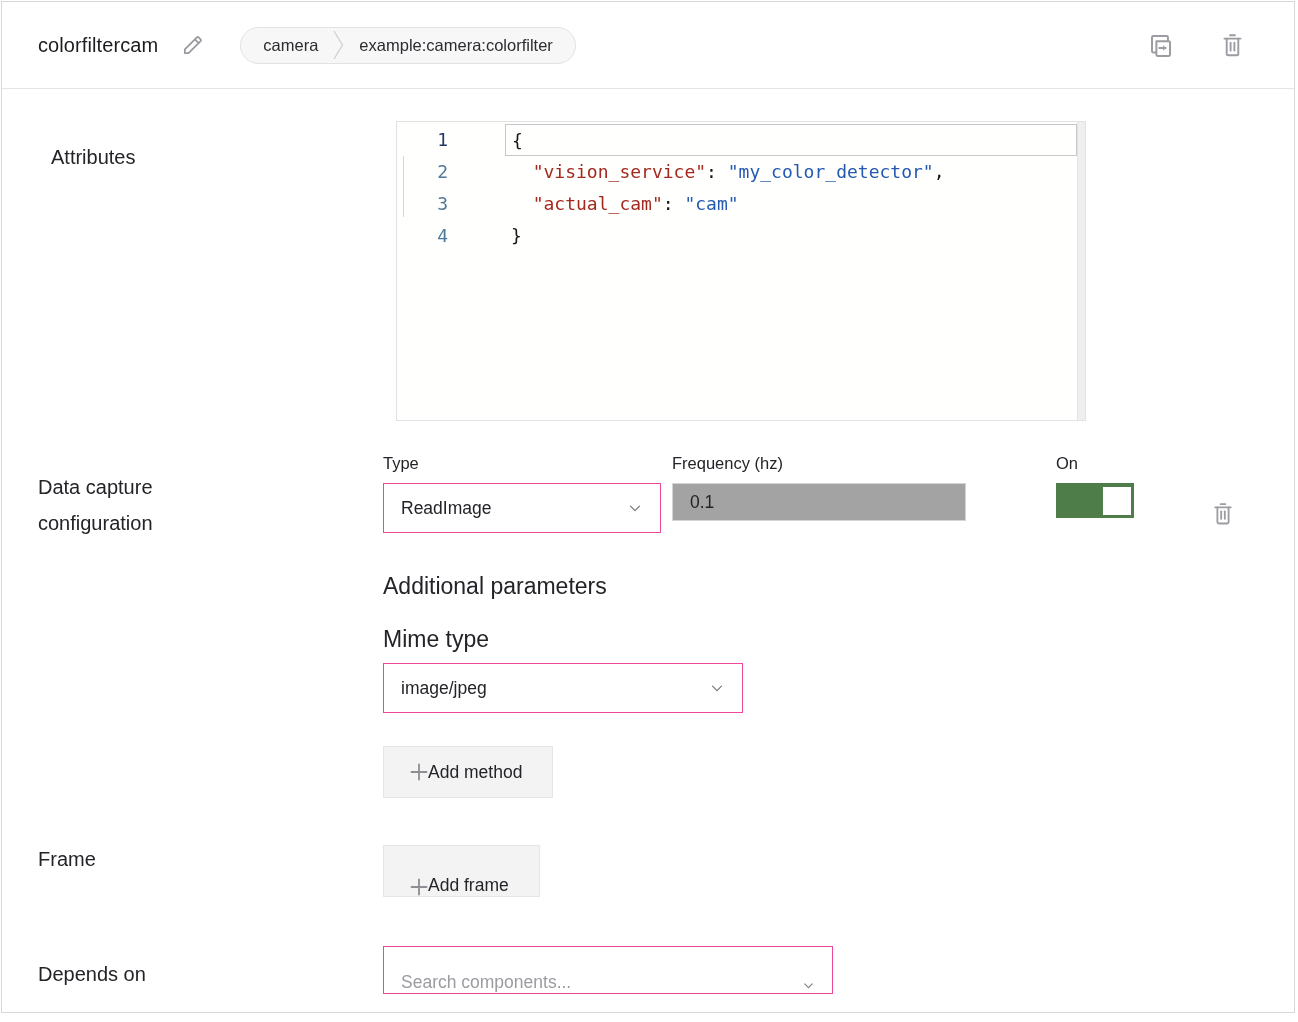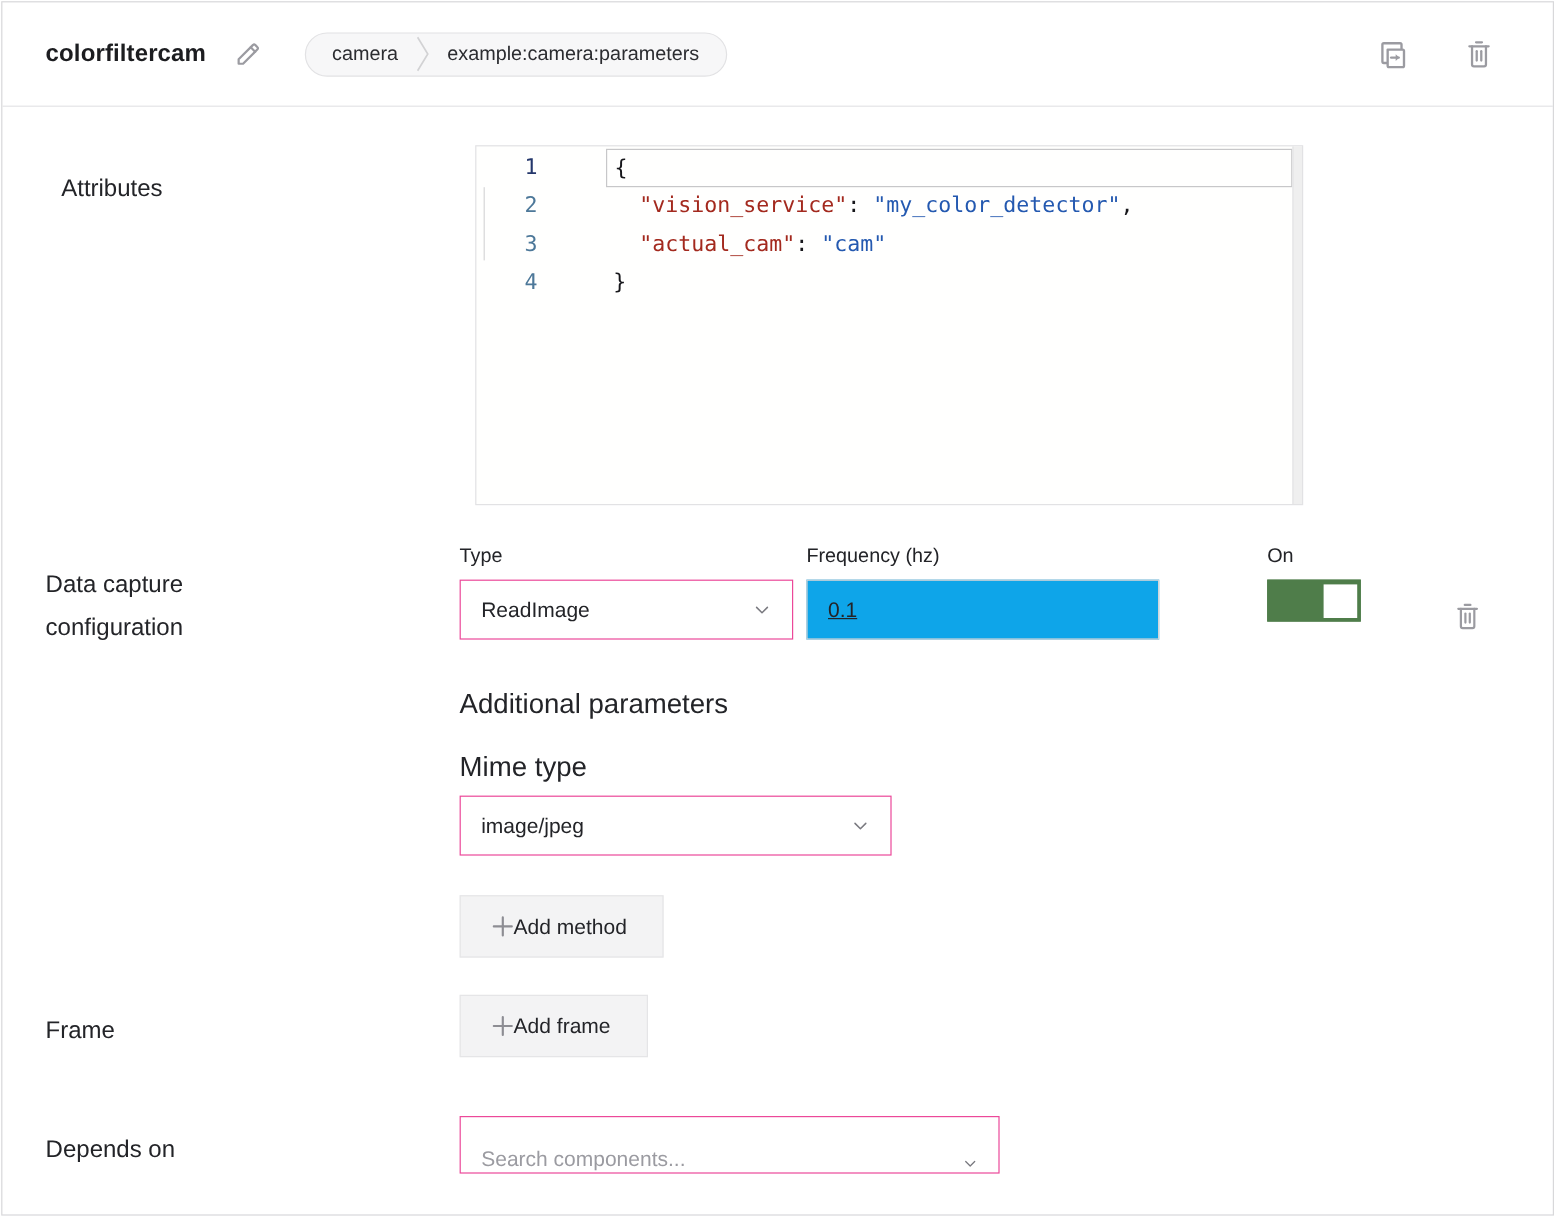--- a/index.html
+++ b/index.html
@@ -3,21 +3,21 @@
 <meta charset="utf-8">
 <style>
   * { margin:0; padding:0; box-sizing:border-box; }
   html,body { background:#ffffff; }
   body { font-family:"Liberation Sans", sans-serif; color:#232428; width:1298px; height:1022px; overflow:hidden; }
 
   .panel { width:1294px; height:1012px; margin:1px 0 0 1px; border:1px solid #d8d8da; background:#fff; }
 
   
   .card-header { height:87px; border-bottom:1px solid #e4e4e6; display:flex; align-items:center; padding:0 48px 0 36px; }
-  .comp-name { font-size:20px; font-weight:700; color:#1c1d20; letter-spacing:.1px; }
+  .comp-name { font-size:20px; font-weight:400; color:#1c1d20; letter-spacing:.1px; }
   .icon-btn { background:none; border:none; cursor:pointer; display:flex; align-items:center; justify-content:center; padding:0; }
   .edit-btn { margin-left:22px; }
   .pill { margin-left:34px; height:37px; border:1px solid #e2e2e4; background:#f7f7f8; border-radius:19px; display:flex; align-items:center; gap:15px; padding:0 22px; font-size:16.5px; color:#2b2c30; }
   .hdr-spacer { flex:1; }
   .dup-btn { margin-right:44px; }
   svg.gray-icon { stroke:#9b9ba1; fill:none; stroke-width:1.7; stroke-linecap:round; stroke-linejoin:round; }
 
   
   .card-body { padding:0 0 35px 36px; }
   .row { display:grid; grid-template-columns:345px 1fr; align-items:start; }
@@ -42,41 +42,41 @@
   .tok-p { color:var(--code-punct,#16161a); }
   .tok-k { color:var(--code-key,#a3291e); }
   .tok-s { color:var(--code-string,#2459b0); }
   .indent-guide { position:absolute; left:6px; top:34px; height:61px; width:0; border-left:1px solid #d6d6d8; }
   .editor-scrollbar { position:absolute; top:0; right:0; bottom:0; width:8px; background:#efefef; border-left:1px solid #e3e3e5; }
 
   
   .field-label { display:block; font-size:16.5px; color:#232428; margin-bottom:10px; }
   .sel { border:1px solid #ec4899; background:#fff; height:50px; display:flex; align-items:center; justify-content:space-between; padding:0 16px 0 17px; font-size:17.5px; color:#232428; cursor:pointer; }
   .chev { stroke:#7a7a80; fill:none; stroke-width:1.7; stroke-linecap:round; stroke-linejoin:round; }
-  .text-input { border:1px solid #d4d4d6; background:#0ea5e9; height:50px; width:100%; padding:0 17px; font-size:17.5px; color:#232428; font-family:"Liberation Sans",sans-serif;text-decoration:underline; }
+  .text-input { border:1px solid #d4d4d6; background:#a3a3a3; height:38px; width:100%; padding:0 17px; font-size:17.5px; color:#232428; font-family:"Liberation Sans",sans-serif; }
 
   .dc-grid { display:flex; align-items:flex-start; }
   .f-type { width:278px; }
   .f-freq { width:294px; margin-left:11px; }
   .f-on { margin-left:90px; }
   .dc-trash { margin-left:76px; margin-top:46px; }
 
   .toggle { width:78px; height:35px; background:var(--toggle-on-green,#4f7d4a); border:2px solid var(--toggle-on-green,#4f7d4a); display:flex; align-items:center; justify-content:flex-start; cursor:pointer; }
   .toggle.on { justify-content:flex-end; }
   .toggle .knob { width:28px; height:28px; background:#fff; margin:0 1px; }
 
   .subhead { font-size:23px; color:#232428; margin-top:40px; }
   .mime-label { margin-top:26px; }
   .sel-mime { width:360px; margin-top:10px; }
   .sel-depends { width:450px; height:48px;align-items:flex-end; }
   .sel-depends .placeholder { color:#9b9ba1; font-size:17.5px; }
 
   .add-btn { margin-top:33px; height:52px; background:#f3f3f4; border:1px solid #e5e5e7; display:flex; align-items:center; font-size:17.5px; color:#232428; font-family:"Liberation Sans",sans-serif; cursor:pointer; padding:0 30px 0 26px; }
   .add-btn .plus { stroke:#8d8d93; stroke-width:1.8; stroke-linecap:round; }
-  .row-frame .add-btn { margin-top:0; }
+  .row-frame .add-btn { margin-top:16px;align-items:flex-end; }
 </style>
 </head>
 <body>
 
 <div class="panel">
 
   <div class="card-header">
     <span class="comp-name">colorfiltercam</span>
 
     <button class="icon-btn edit-btn" title="">
@@ -84,21 +84,21 @@
         <path d="M4.5 19.5 v-3.4 L15.6 5 a1.1 1.1 0 0 1 1.6 0 l1.8 1.8 a1.1 1.1 0 0 1 0 1.6 L7.9 19.5 H4.5 z"></path>
         <path d="M13.8 6.8 l3.4 3.4"></path>
       </svg>
     </button>
 
     <div class="pill">
       <span>camera</span>
       <svg width="11" height="34" viewBox="0 0 11 34" style="stroke:#d2d2d4;fill:none;stroke-width:1.4;">
         <polyline points="1,3 9.5,17 1,31"></polyline>
       </svg>
-      <span>example:camera:parameters</span>
+      <span>example:camera:colorfilter</span>
     </div>
 
     <div class="hdr-spacer"></div>
 
     <button class="icon-btn dup-btn">
       <svg class="gray-icon" width="28" height="30" viewBox="0 0 24 26">
         <path d="M15.8 19.5 H5.2 a1 1 0 0 1 -1 -1 V6.2 a1 1 0 0 1 1 -1 H17 a1 1 0 0 1 1 1 V9"></path>
         <path d="M8 9.8 H18.8 a1 1 0 0 1 1 1 V21.5 a1 1 0 0 1 -1 1 H9 a1 1 0 0 1 -1 -1 V9.8 z" style="fill:#ffffff"></path>
         <path d="M10.5 15.6 h5.5"></path>
         <path d="M13.8 13.2 L16.4 15.6 L13.8 18" style="fill:#9b9ba1;stroke:none"></path>

